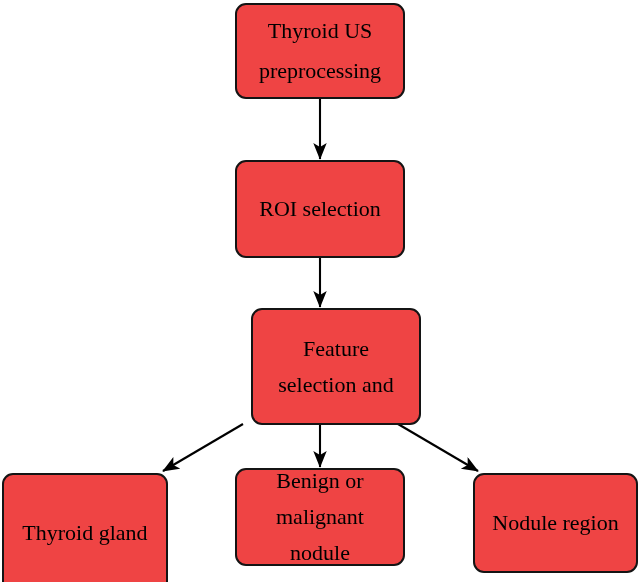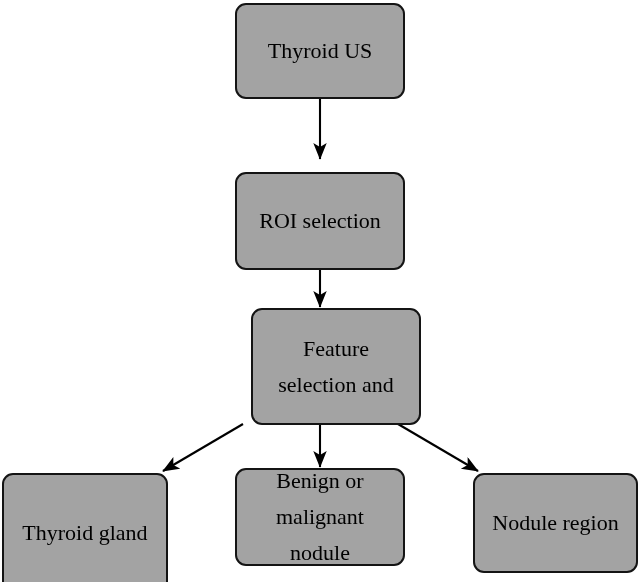--- a/index.html
+++ b/index.html
@@ -27,21 +27,21 @@
     left: 0;
     top: 0;
     width: 640px;
     height: 582px;
     pointer-events: none;
     z-index: 1;
   }
   .node {
     position: absolute;
     box-sizing: border-box;
-    background: #a3a3a3;
+    background: #ef4444;
     border: 2px solid #141414;
     border-radius: 11px;
     display: flex;
     flex-direction: column;
     align-items: center;
     justify-content: center;
     z-index: 2;
     color: #000000;
     font-size: 22px;
     line-height: 1.0;
@@ -52,21 +52,21 @@
     display: block;
     padding: 0;
     margin: 0;
   }
   .node.lines3 .line { margin: 7px 0; }
   .node.lines2 .line { margin: 9px 0; }
   .node.lines1 .line { margin: 0; }
 
   
   #node-preprocessing { left: 235px; top: 3px;   width: 170px; height: 96px; }
-  #node-roi           { left: 235px; top: 160px; width: 170px; height: 98px; margin-top: 12px; }
+  #node-roi           { left: 235px; top: 160px; width: 170px; height: 98px; }
   #node-feature       { left: 251px; top: 308px; width: 170px; height: 117px; }
   #node-thyroid-gland { left: 2px;   top: 473px; width: 166px; height: 120px; }
   #node-nodule-class  { left: 235px; top: 468px; width: 170px; height: 98px; }
   #node-nodule-region { left: 473px; top: 473px; width: 165px; height: 100px; }
 </style>
 </head>
 <body>
 
 <div id="canvas">
 
@@ -83,20 +83,21 @@
 
     <line x1="243" y1="424" x2="163" y2="471" stroke="#000000" stroke-width="2.1" marker-end="url(#arrowhead)"></line>
 
     <line x1="320" y1="425" x2="320" y2="467" stroke="#000000" stroke-width="2.1" marker-end="url(#arrowhead)"></line>
 
     <line x1="398" y1="424" x2="478" y2="471" stroke="#000000" stroke-width="2.1" marker-end="url(#arrowhead)"></line>
   </svg>
 
   <div class="node lines2" id="node-preprocessing">
     <span class="line">Thyroid US</span>
+    <span class="line">preprocessing</span>
   </div>
 
   <div class="node lines1" id="node-roi">
     <span class="line">ROI selection</span>
   </div>
 
   <div class="node lines3" id="node-feature">
     <span class="line">Feature</span>
     <span class="line">selection and</span>
   </div>

